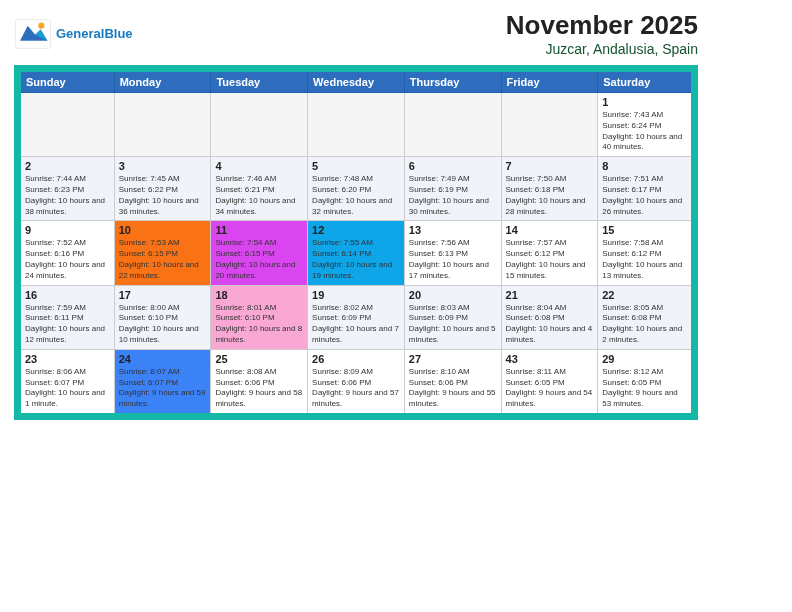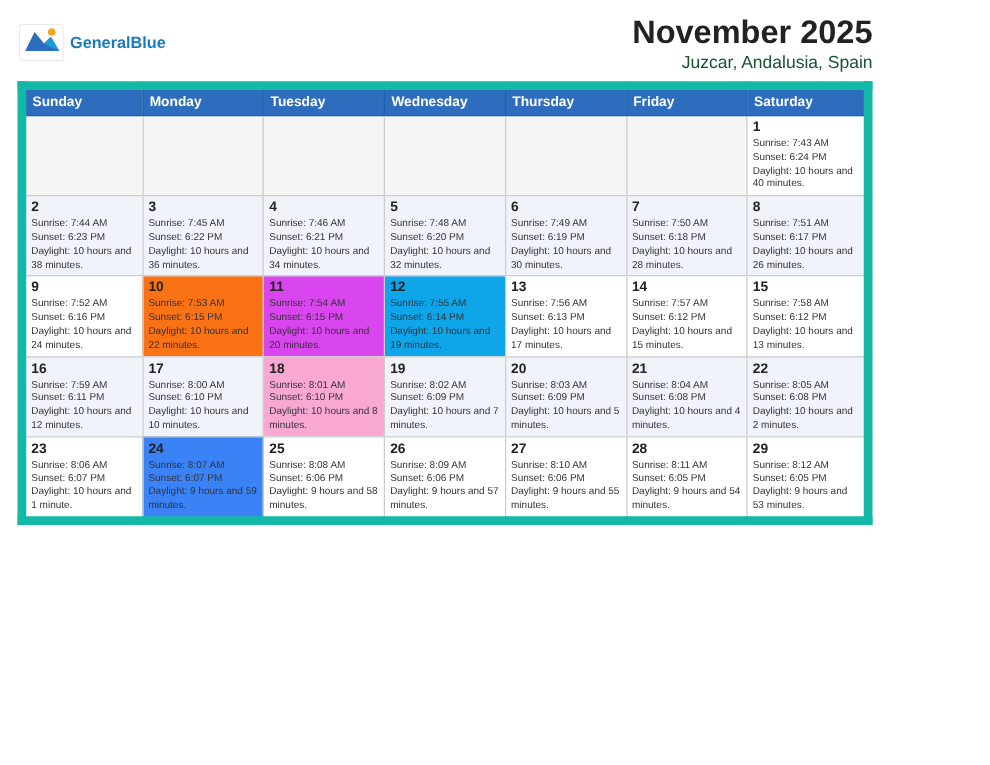--- a/index.html
+++ b/index.html
@@ -244,21 +244,21 @@
           </td>
           <td style="background: rgb(255, 255, 255);">
             <span class="day-number">26</span>
             <div class="day-info">Sunrise: 8:09 AM<br>Sunset: 6:06 PM<br>Daylight: 9 hours and 57 minutes.</div>
           </td>
           <td style="background: rgb(255, 255, 255);">
             <span class="day-number">27</span>
             <div class="day-info">Sunrise: 8:10 AM<br>Sunset: 6:06 PM<br>Daylight: 9 hours and 55 minutes.</div>
           </td>
           <td style="background: rgb(255, 255, 255);">
-            <span class="day-number">28</span>
+            <span class="day-number">43</span>
             <div class="day-info">Sunrise: 8:11 AM<br>Sunset: 6:05 PM<br>Daylight: 9 hours and 54 minutes.</div>
           </td>
           <td style="background: rgb(255, 255, 255);">
             <span class="day-number">29</span>
             <div class="day-info">Sunrise: 8:12 AM<br>Sunset: 6:05 PM<br>Daylight: 9 hours and 53 minutes.</div>
           </td>
         </tr>
       </tbody>
   </table>
 </div>

